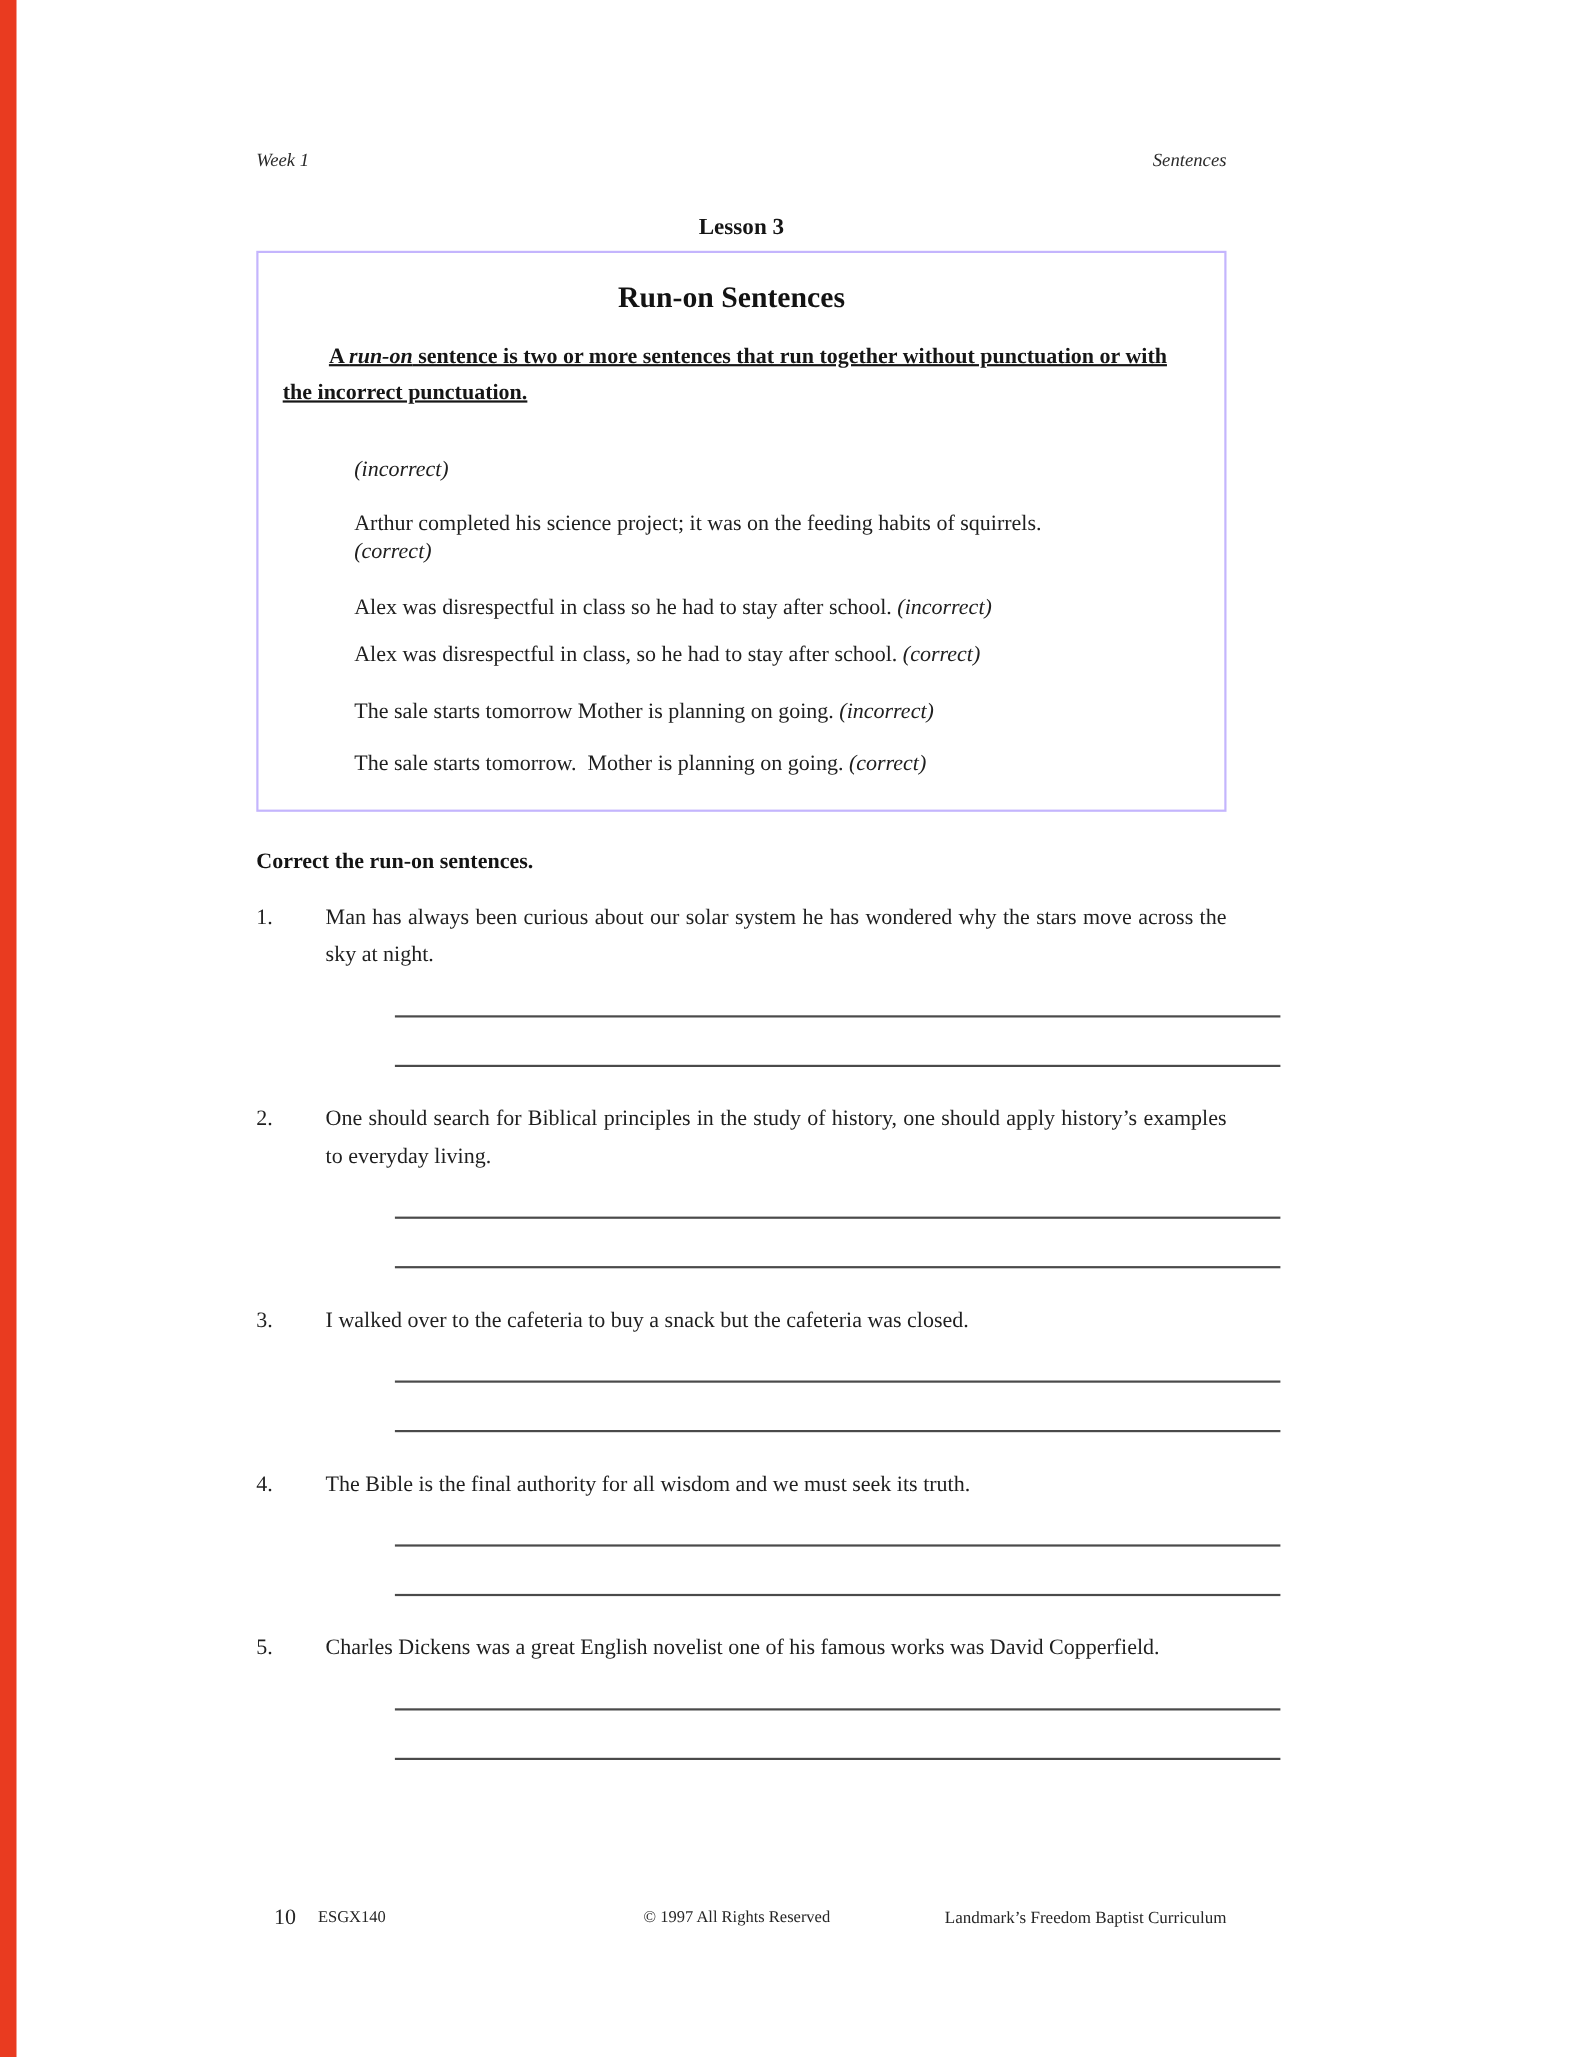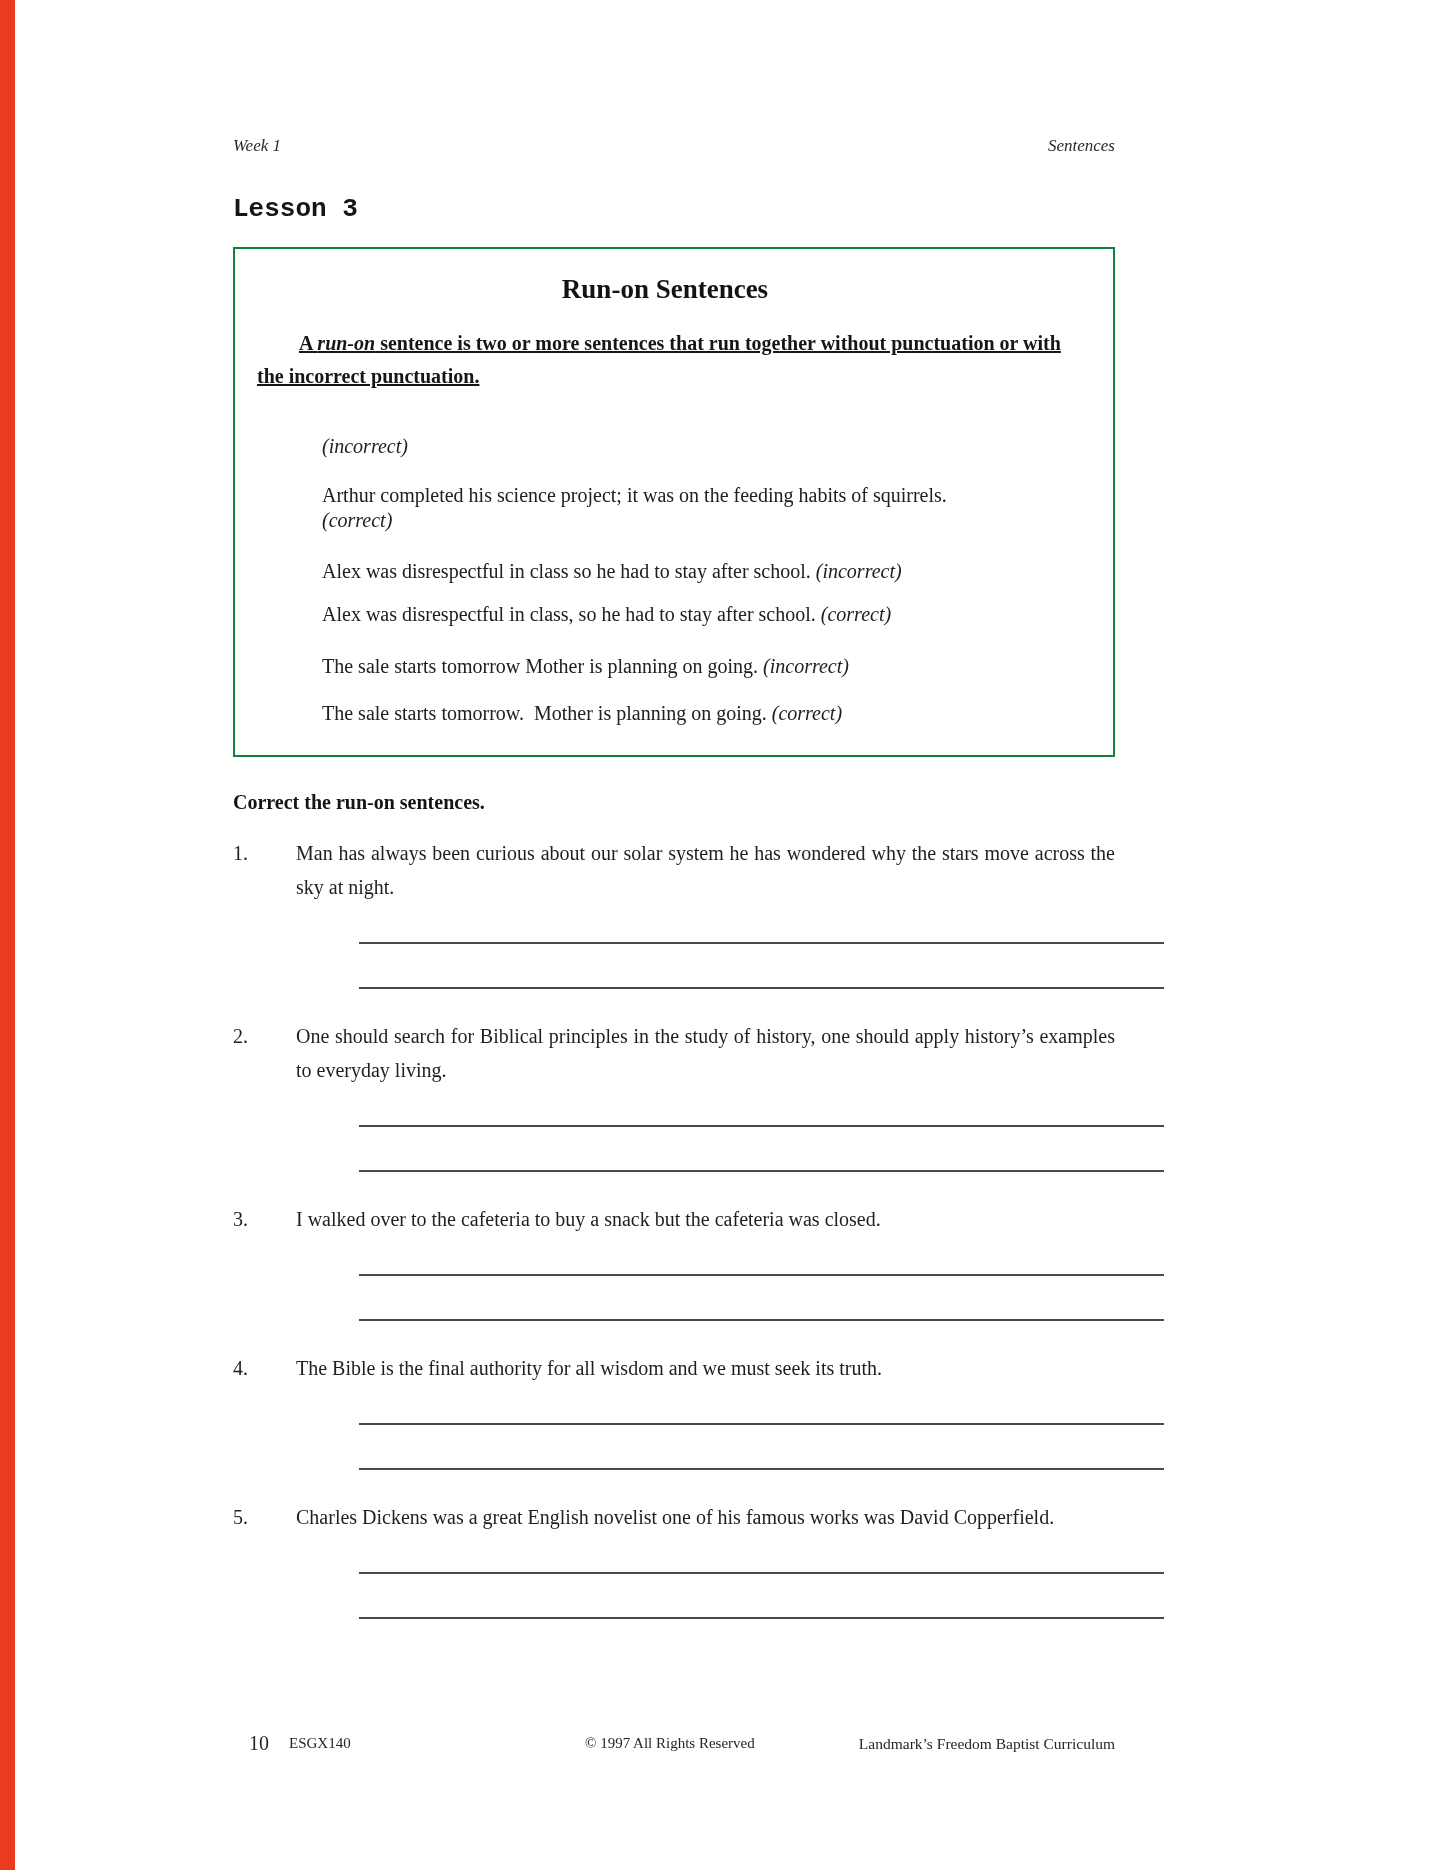--- a/index.html
+++ b/index.html
@@ -18,25 +18,25 @@
   .content{
     position:absolute;left:233px;top:0;width:882px;height:1816px;
   }
   .header-row{
     margin-top:136px;
     display:flex;justify-content:space-between;align-items:baseline;
     font-style:italic;font-size:17px;color:#2a2a2a;
   }
   .lesson-title{
     margin-top:38px;
-    text-align:left;font-weight:bold;font-size:26px;color:#151515;font-family:Liberation Mono, monospace;
+    text-align:center;font-weight:bold;font-size:21px;color:#151515;
   }
   .rule-box{
-    margin-top:23px;
-    border:2px solid #15803d;
+    margin-top:9px;
+    border:2px solid #c4b5fd;
     padding:24px 40px 29px 22px;
     box-sizing:border-box;
   }
   .box-title{
     text-align:center;font-weight:bold;font-size:27px;color:#131313;
     line-height:32px;
   }
   .intro{
     margin:22px 0 16px 0;
     font-weight:bold;font-size:20px;line-height:33px;color:#161616;

